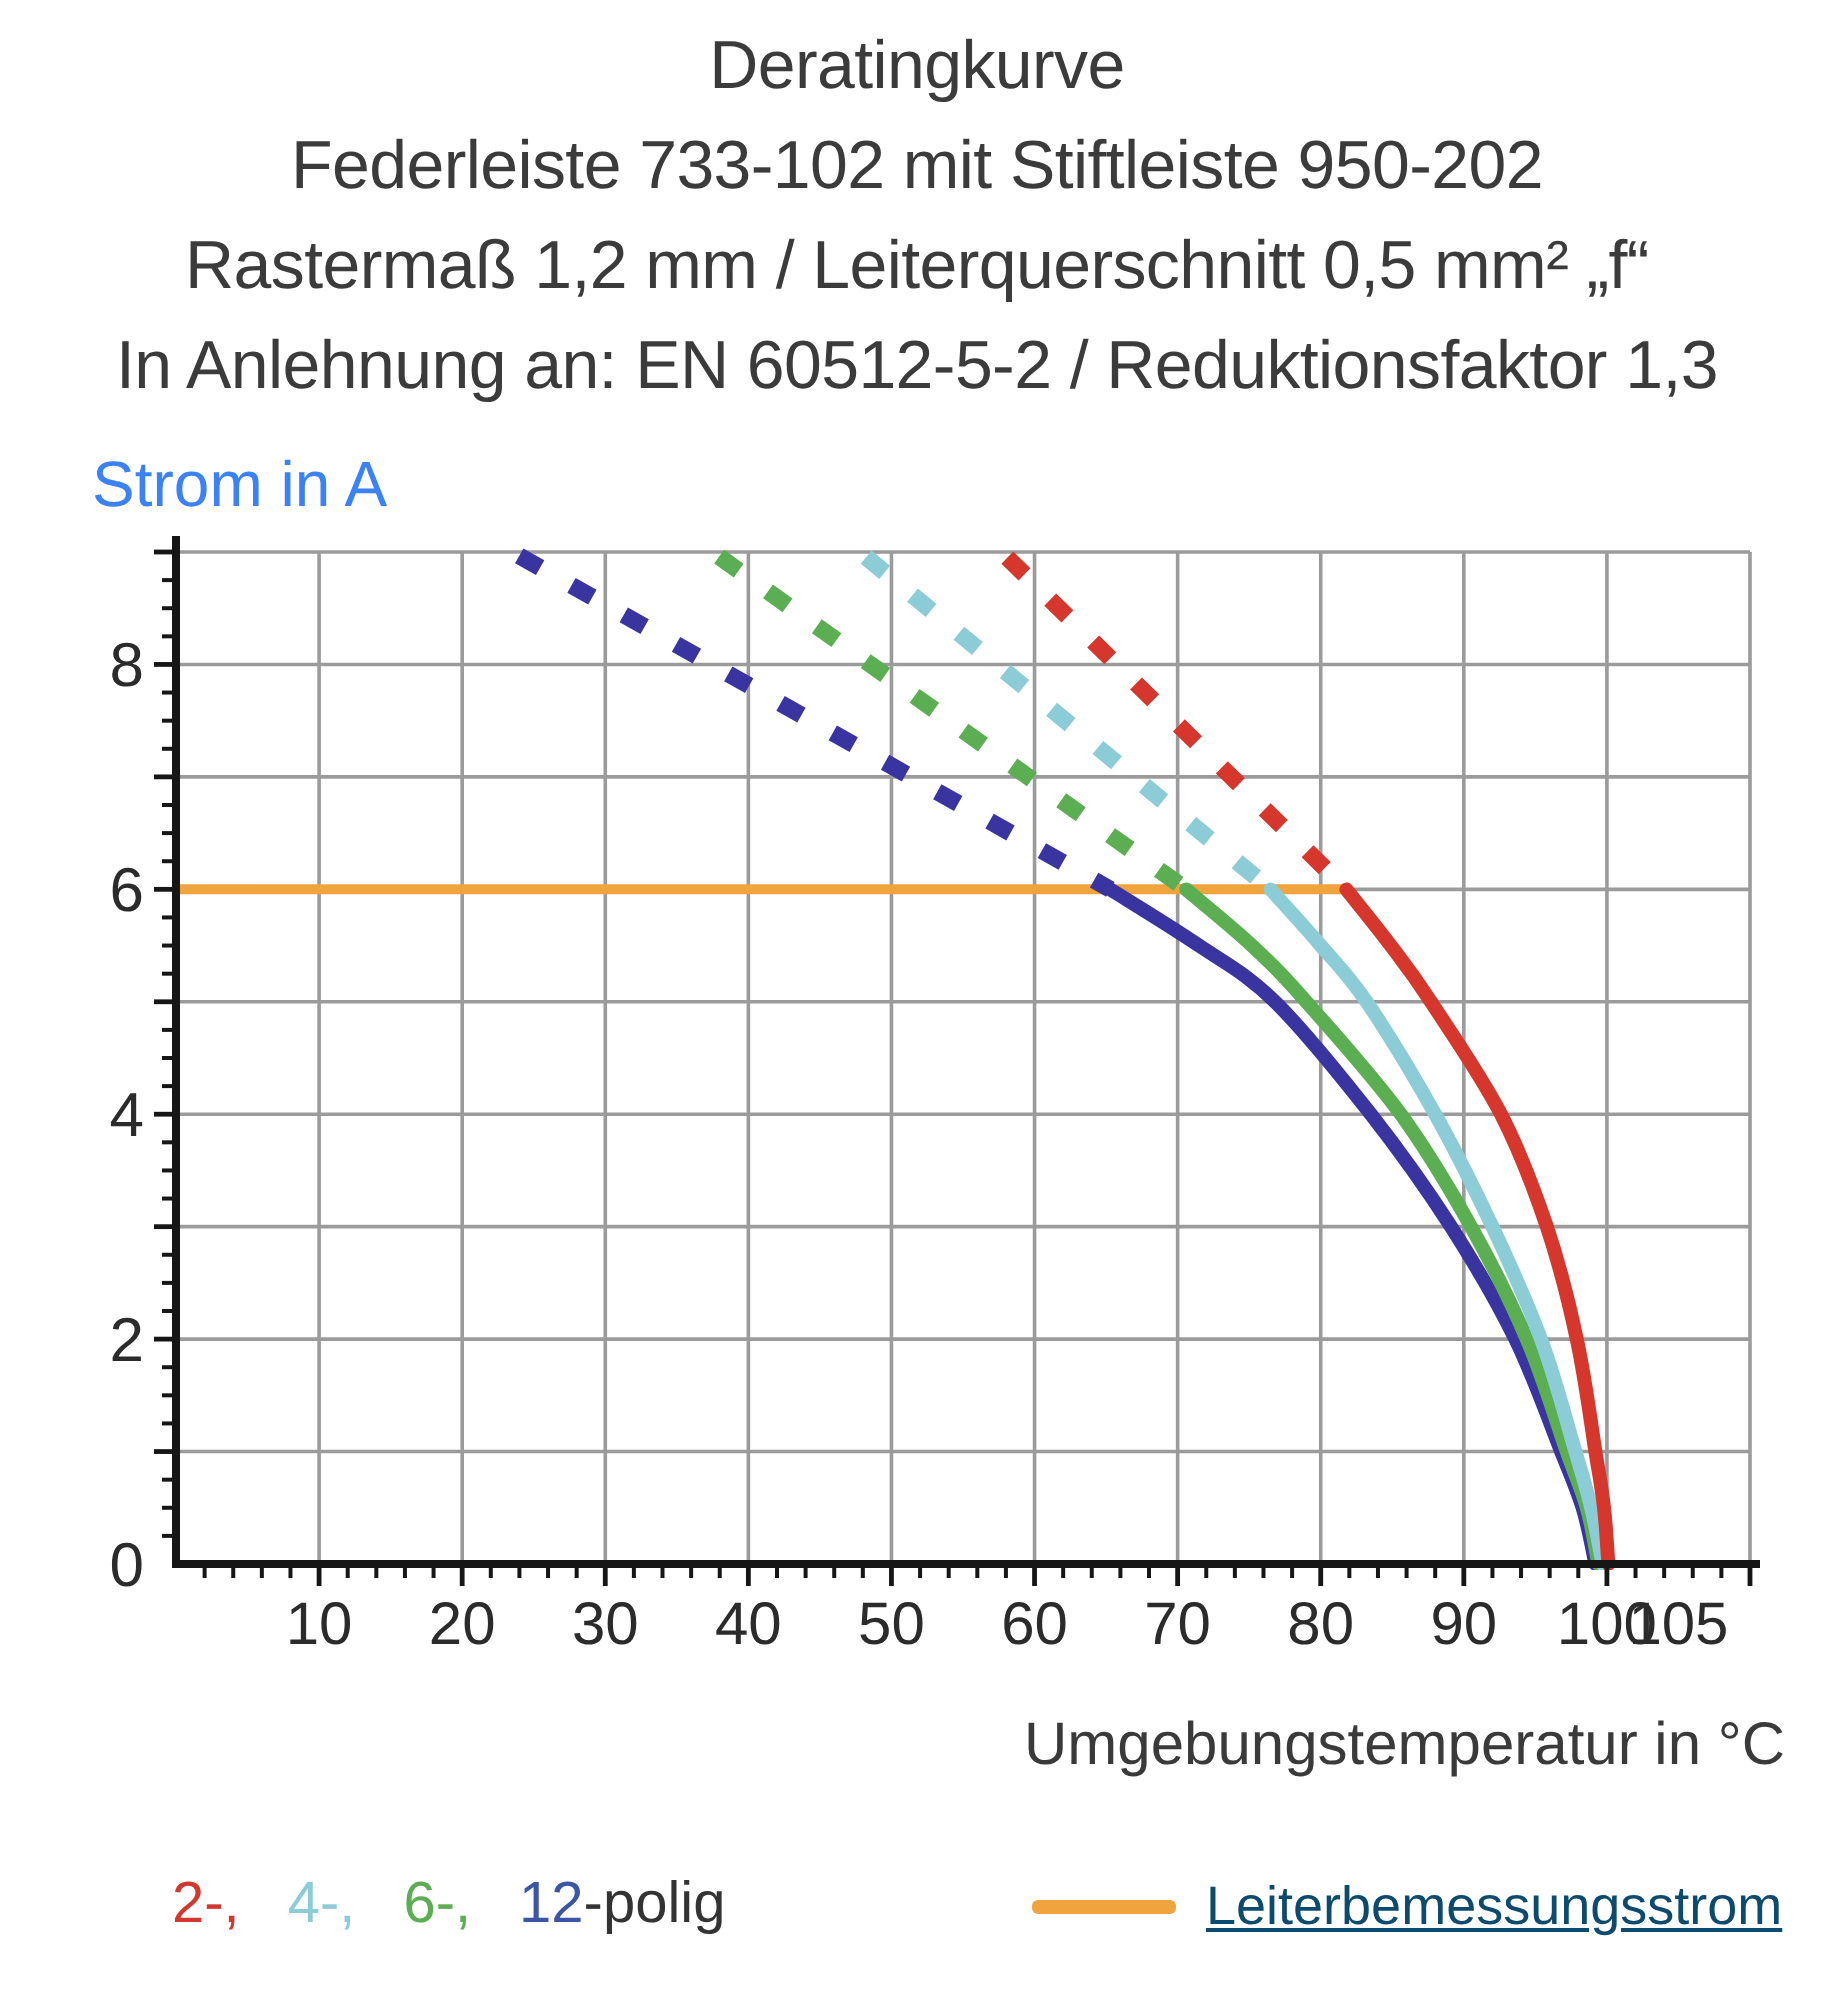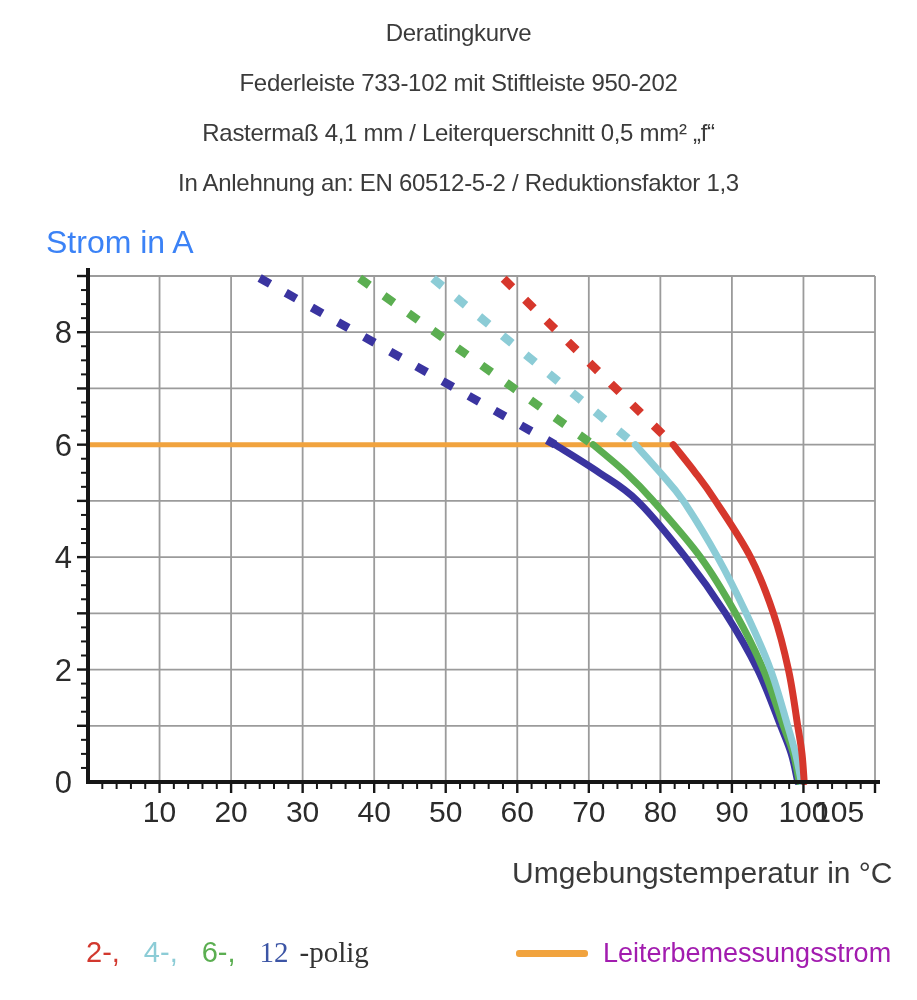--- a/index.html
+++ b/index.html
@@ -4,57 +4,57 @@
 <style>
   html,body{margin:0;padding:0;background:#ffffff;}
   body{
     width:917px;height:1000px;position:relative;overflow:hidden;
     font-family:"Liberation Sans",sans-serif;
     -webkit-font-smoothing:antialiased;
   }
   .titles{
     position:absolute;top:8px;left:0;width:917px;
     text-align:center;color:#3b3b3b;
-    font-size:24px;line-height:50px;letter-spacing:-0.3px;
+    font-size:34px;line-height:50px;letter-spacing:-0.3px;
     font-weight:400;
   }
   .titles div{white-space:nowrap;}
   .y-axis-title{
     position:absolute;left:46px;top:224px;
     font-size:32px;color:#3b82f6;white-space:nowrap;
   }
   .x-axis-title{
     position:absolute;left:512px;top:856px;
     font-size:30px;color:#3a3a3a;white-space:nowrap;
   }
   svg#chart{position:absolute;left:0;top:0;}
   .legend-row{position:absolute;left:0;top:0;width:917px;height:1000px;pointer-events:none;}
   .poles{
     position:absolute;left:86px;top:936px;
     display:flex;align-items:baseline;gap:24px;
     font-size:29px;color:#333333;
   }
-  .poles .last{display:flex;align-items:baseline;gap:11px;font-family:Liberation Serif, serif;}
+  .poles .last{display:flex;align-items:baseline;gap:0;}
   .rated{
     position:absolute;left:516px;top:938px;
     display:flex;align-items:center;gap:15px;
   }
   .rated .swatch{
     width:72px;height:7px;border-radius:3px;background:#f1a33e;
     flex:0 0 auto;
   }
-  .rated .lbl{font-size:27px;color:#a21caf;white-space:nowrap;}
+  .rated .lbl{font-size:27px;color:#0c4a6e;white-space:nowrap;text-decoration:underline;}
 </style>
 </head>
 <body>
 
 <div class="titles">
   <div>Deratingkurve</div>
   <div>Federleiste 733-102 mit Stiftleiste 950-202</div>
-  <div>Rastermaß 4,1 mm / Leiterquerschnitt 0,5 mm² „f“</div>
+  <div>Rastermaß 1,2 mm / Leiterquerschnitt 0,5 mm² „f“</div>
   <div>In Anlehnung an: EN 60512-5-2 / Reduktionsfaktor 1,3</div>
 </div>
 
 <div class="y-axis-title">Strom in A</div>
 
 <svg id="chart" width="917" height="1000" viewBox="0 0 917 1000">
     <defs>
       <clipPath id="plotclip">
         <rect x="87" y="273" width="791" height="512"></rect>
       </clipPath>

